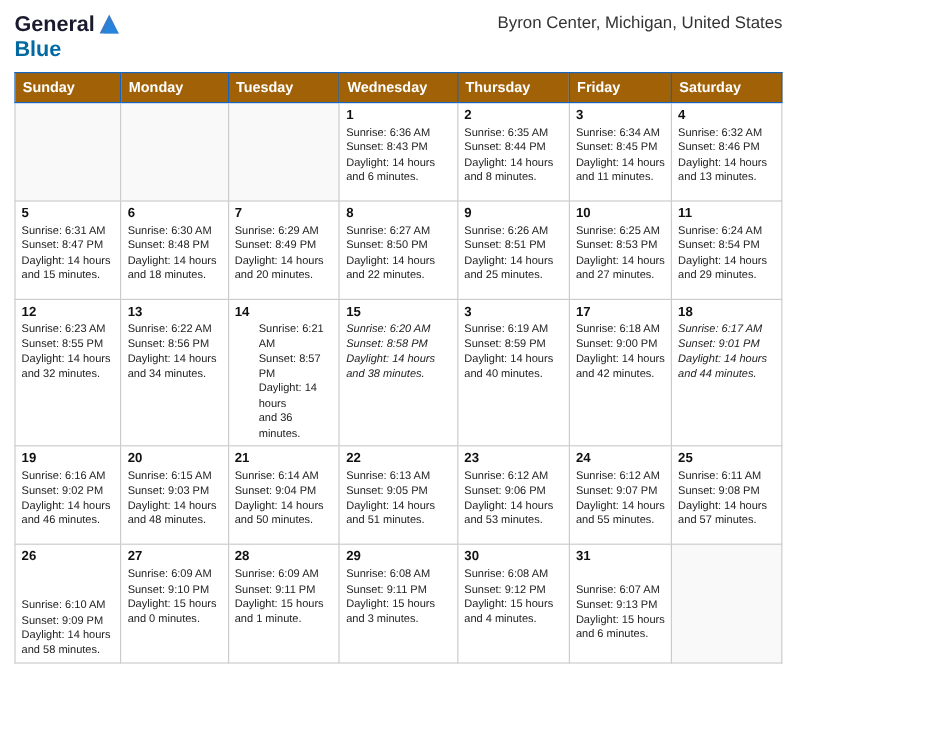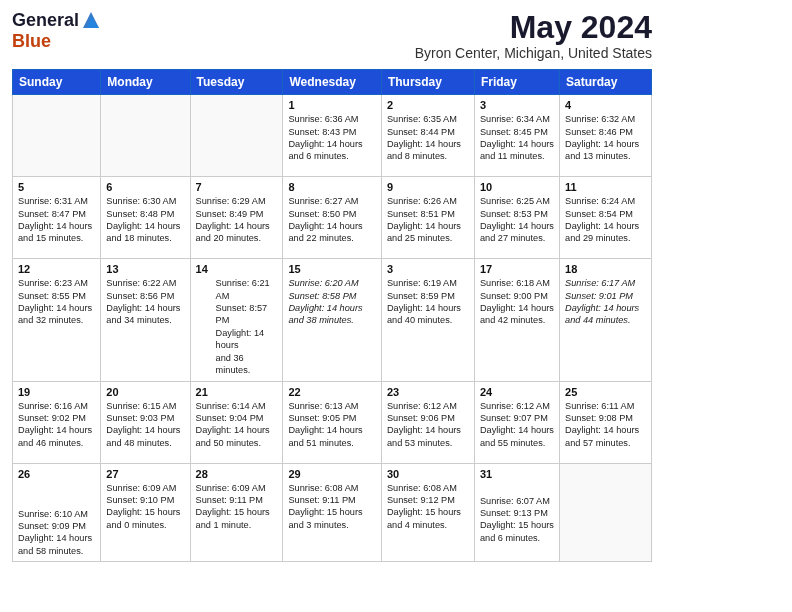--- a/index.html
+++ b/index.html
@@ -24,21 +24,21 @@
     .logo {
       display: flex;
       align-items: center;
     }
     .logo-text {
       font-size: 18px;
       font-weight: bold;
       line-height: 1.1;
     }
     .logo-general { color: #1a1a2e; }
-    .logo-blue { color: #c2410c; }
+    .logo-blue { color: #0369a1; }
     .logo-icon {
       width: 20px;
       height: 22px;
       margin-left: 2px;
     }
     .title-block {
       text-align: right;
     }
     .month-title {
       font-size: 32px;
@@ -49,21 +49,21 @@
     .location {
       font-size: 14px;
       color: #333;
     }
     .calendar {
       width: 100%;
       border-collapse: collapse;
       font-size: 10px;
     }
     .calendar th {
-      background-color: #1d4ed8;
+      background-color: #a16207;
       color: #fff;
       text-align: left;
       padding: 5px 6px;
       font-size: 12px;
       font-weight: bold;
       border: 1px solid #1565c0;
     }
     .calendar td {
       border: 1px solid #ccc;
       vertical-align: top;
@@ -97,21 +97,20 @@
           <span class="logo-text logo-general">General</span>
           <svg class="logo-icon" viewBox="0 0 20 22" xmlns="http://www.w3.org/2000/svg">
             <polygon points="2,18 10,2 18,18" fill="#1565c0" opacity="0.85"></polygon>
             <polygon points="6,18 14,18 18,18 10,6" fill="#1e88e5" opacity="0.7"></polygon>
           </svg>
         </div>
         <div class="logo-text logo-blue">Blue</div>
       </div>
     </div>
     <div class="title-block">
-      <div class="month-title">May 2024</div>
       <div class="location">Byron Center, Michigan, United States</div>
     </div>
   </div>
 
   <table class="calendar">
     <thead>
       <tr>
         <th>Sunday</th>
         <th>Monday</th>
         <th>Tuesday</th>

